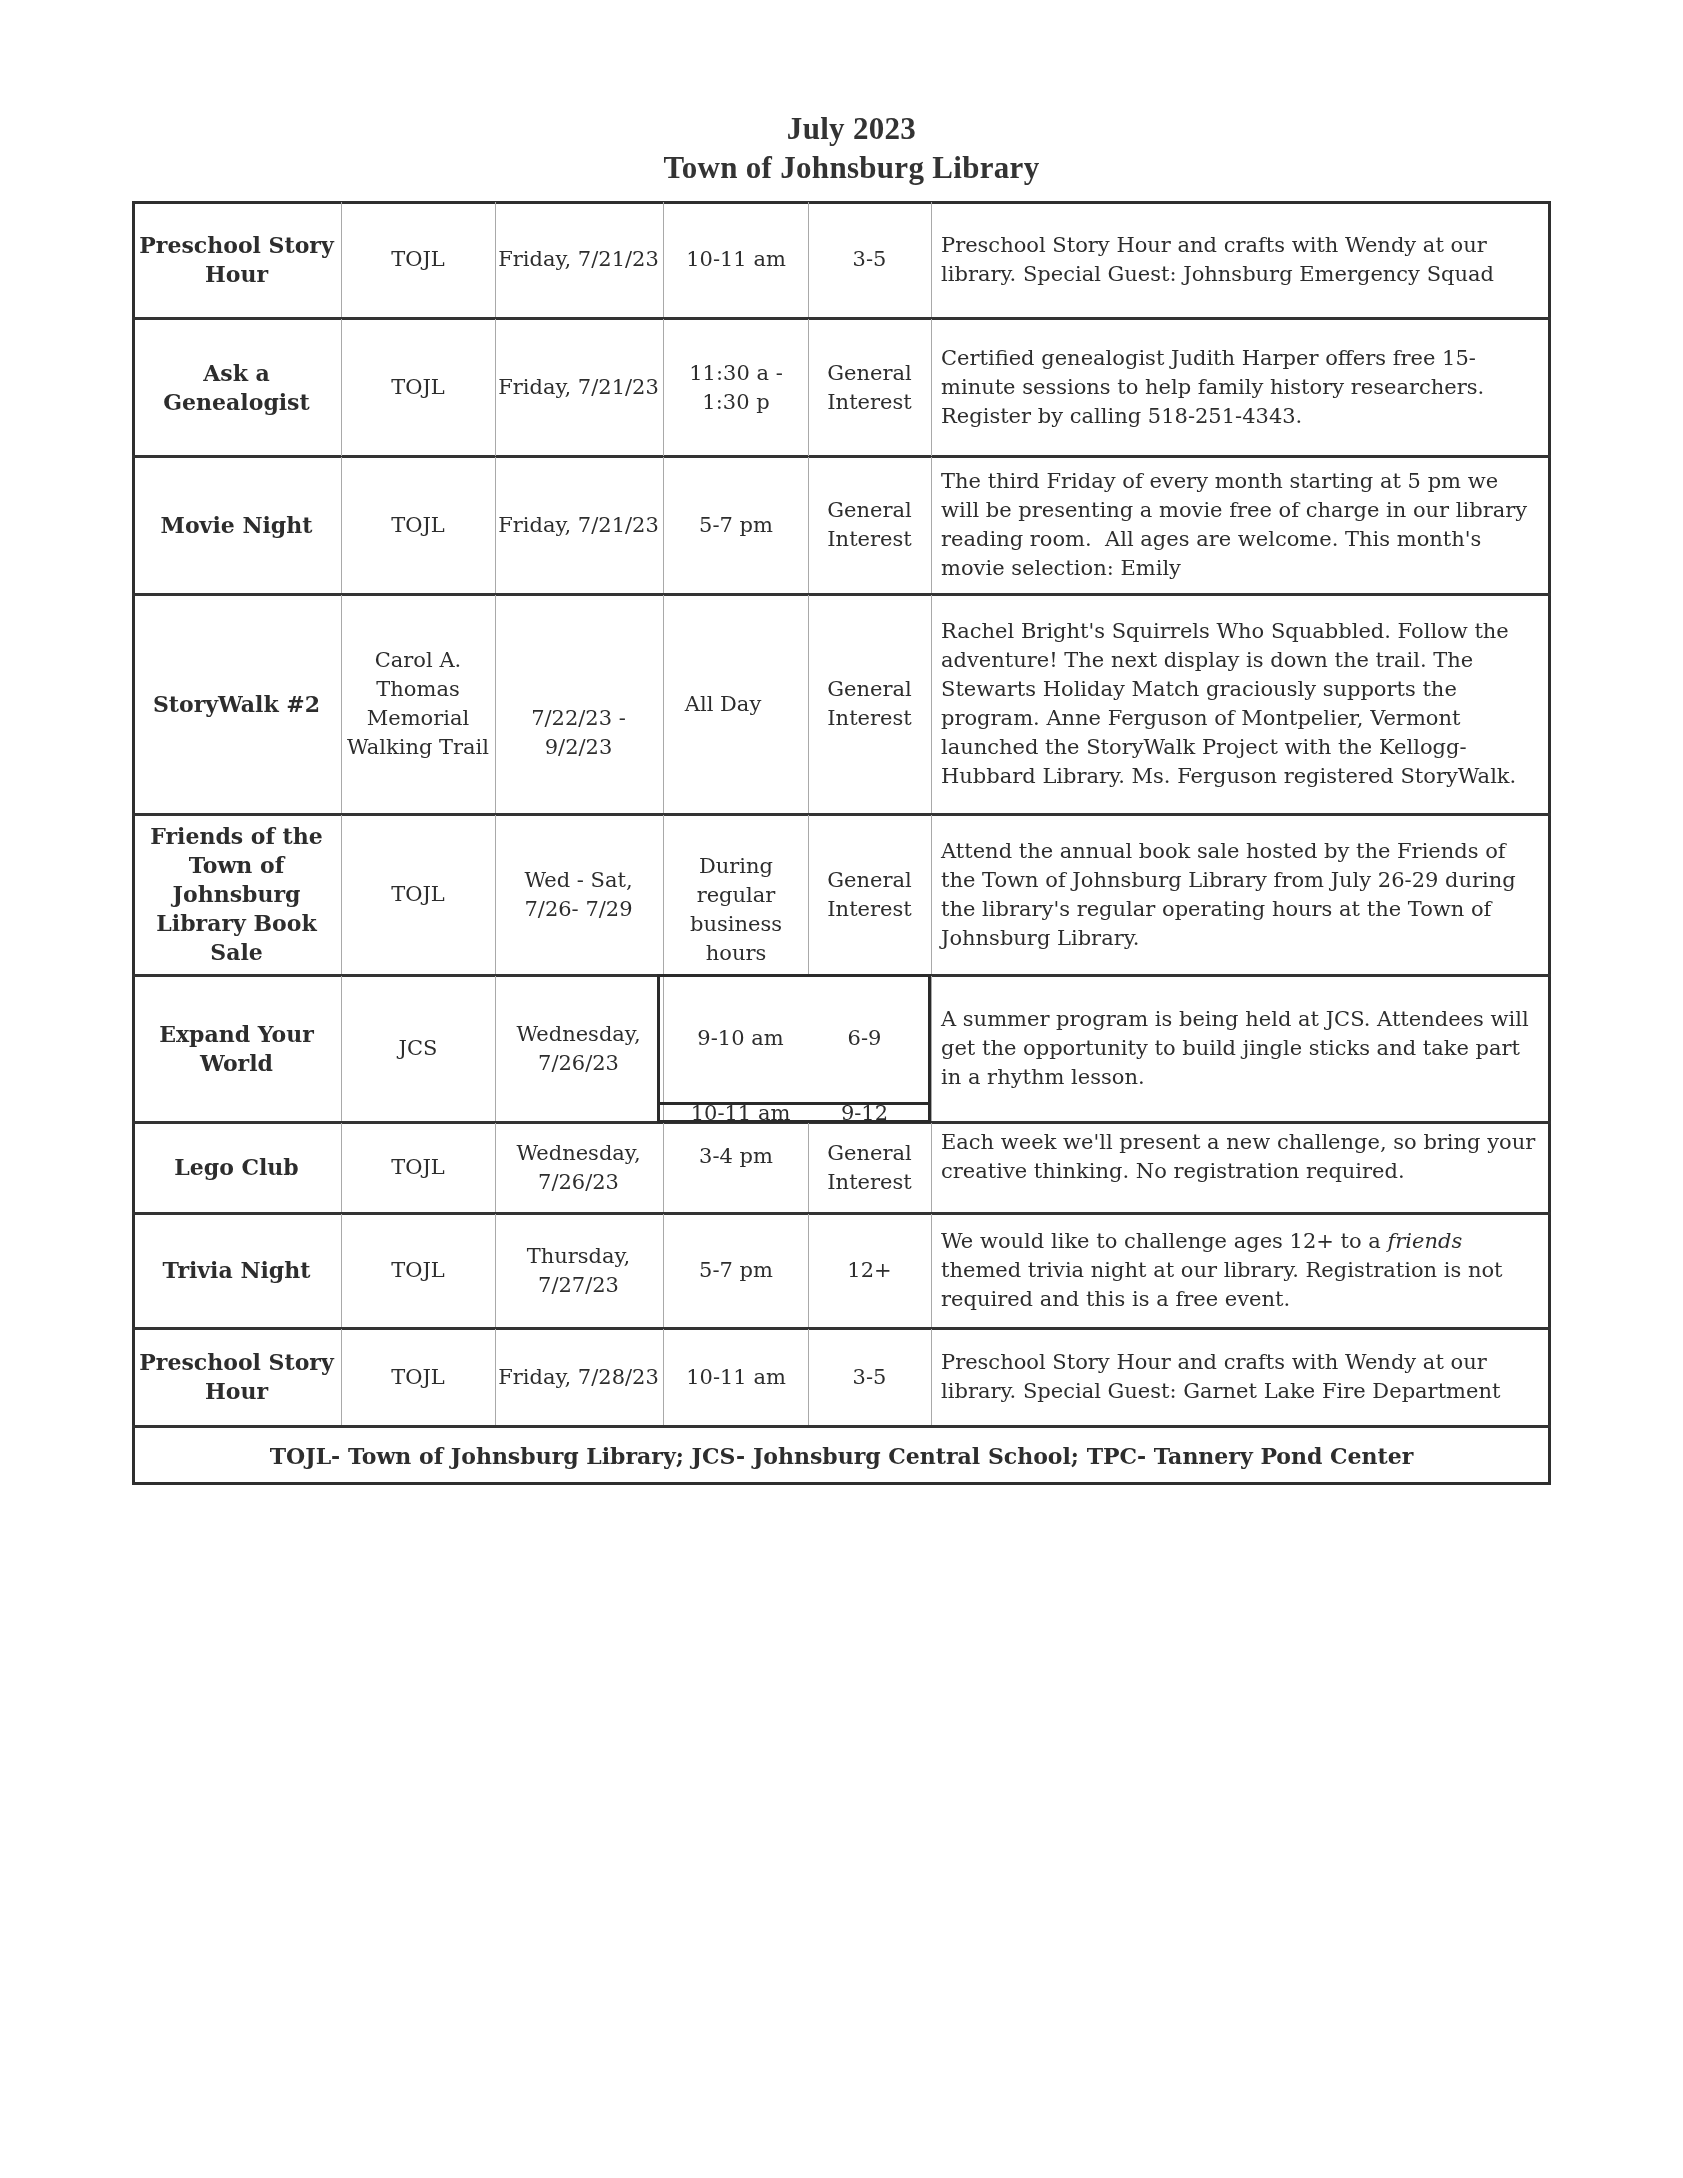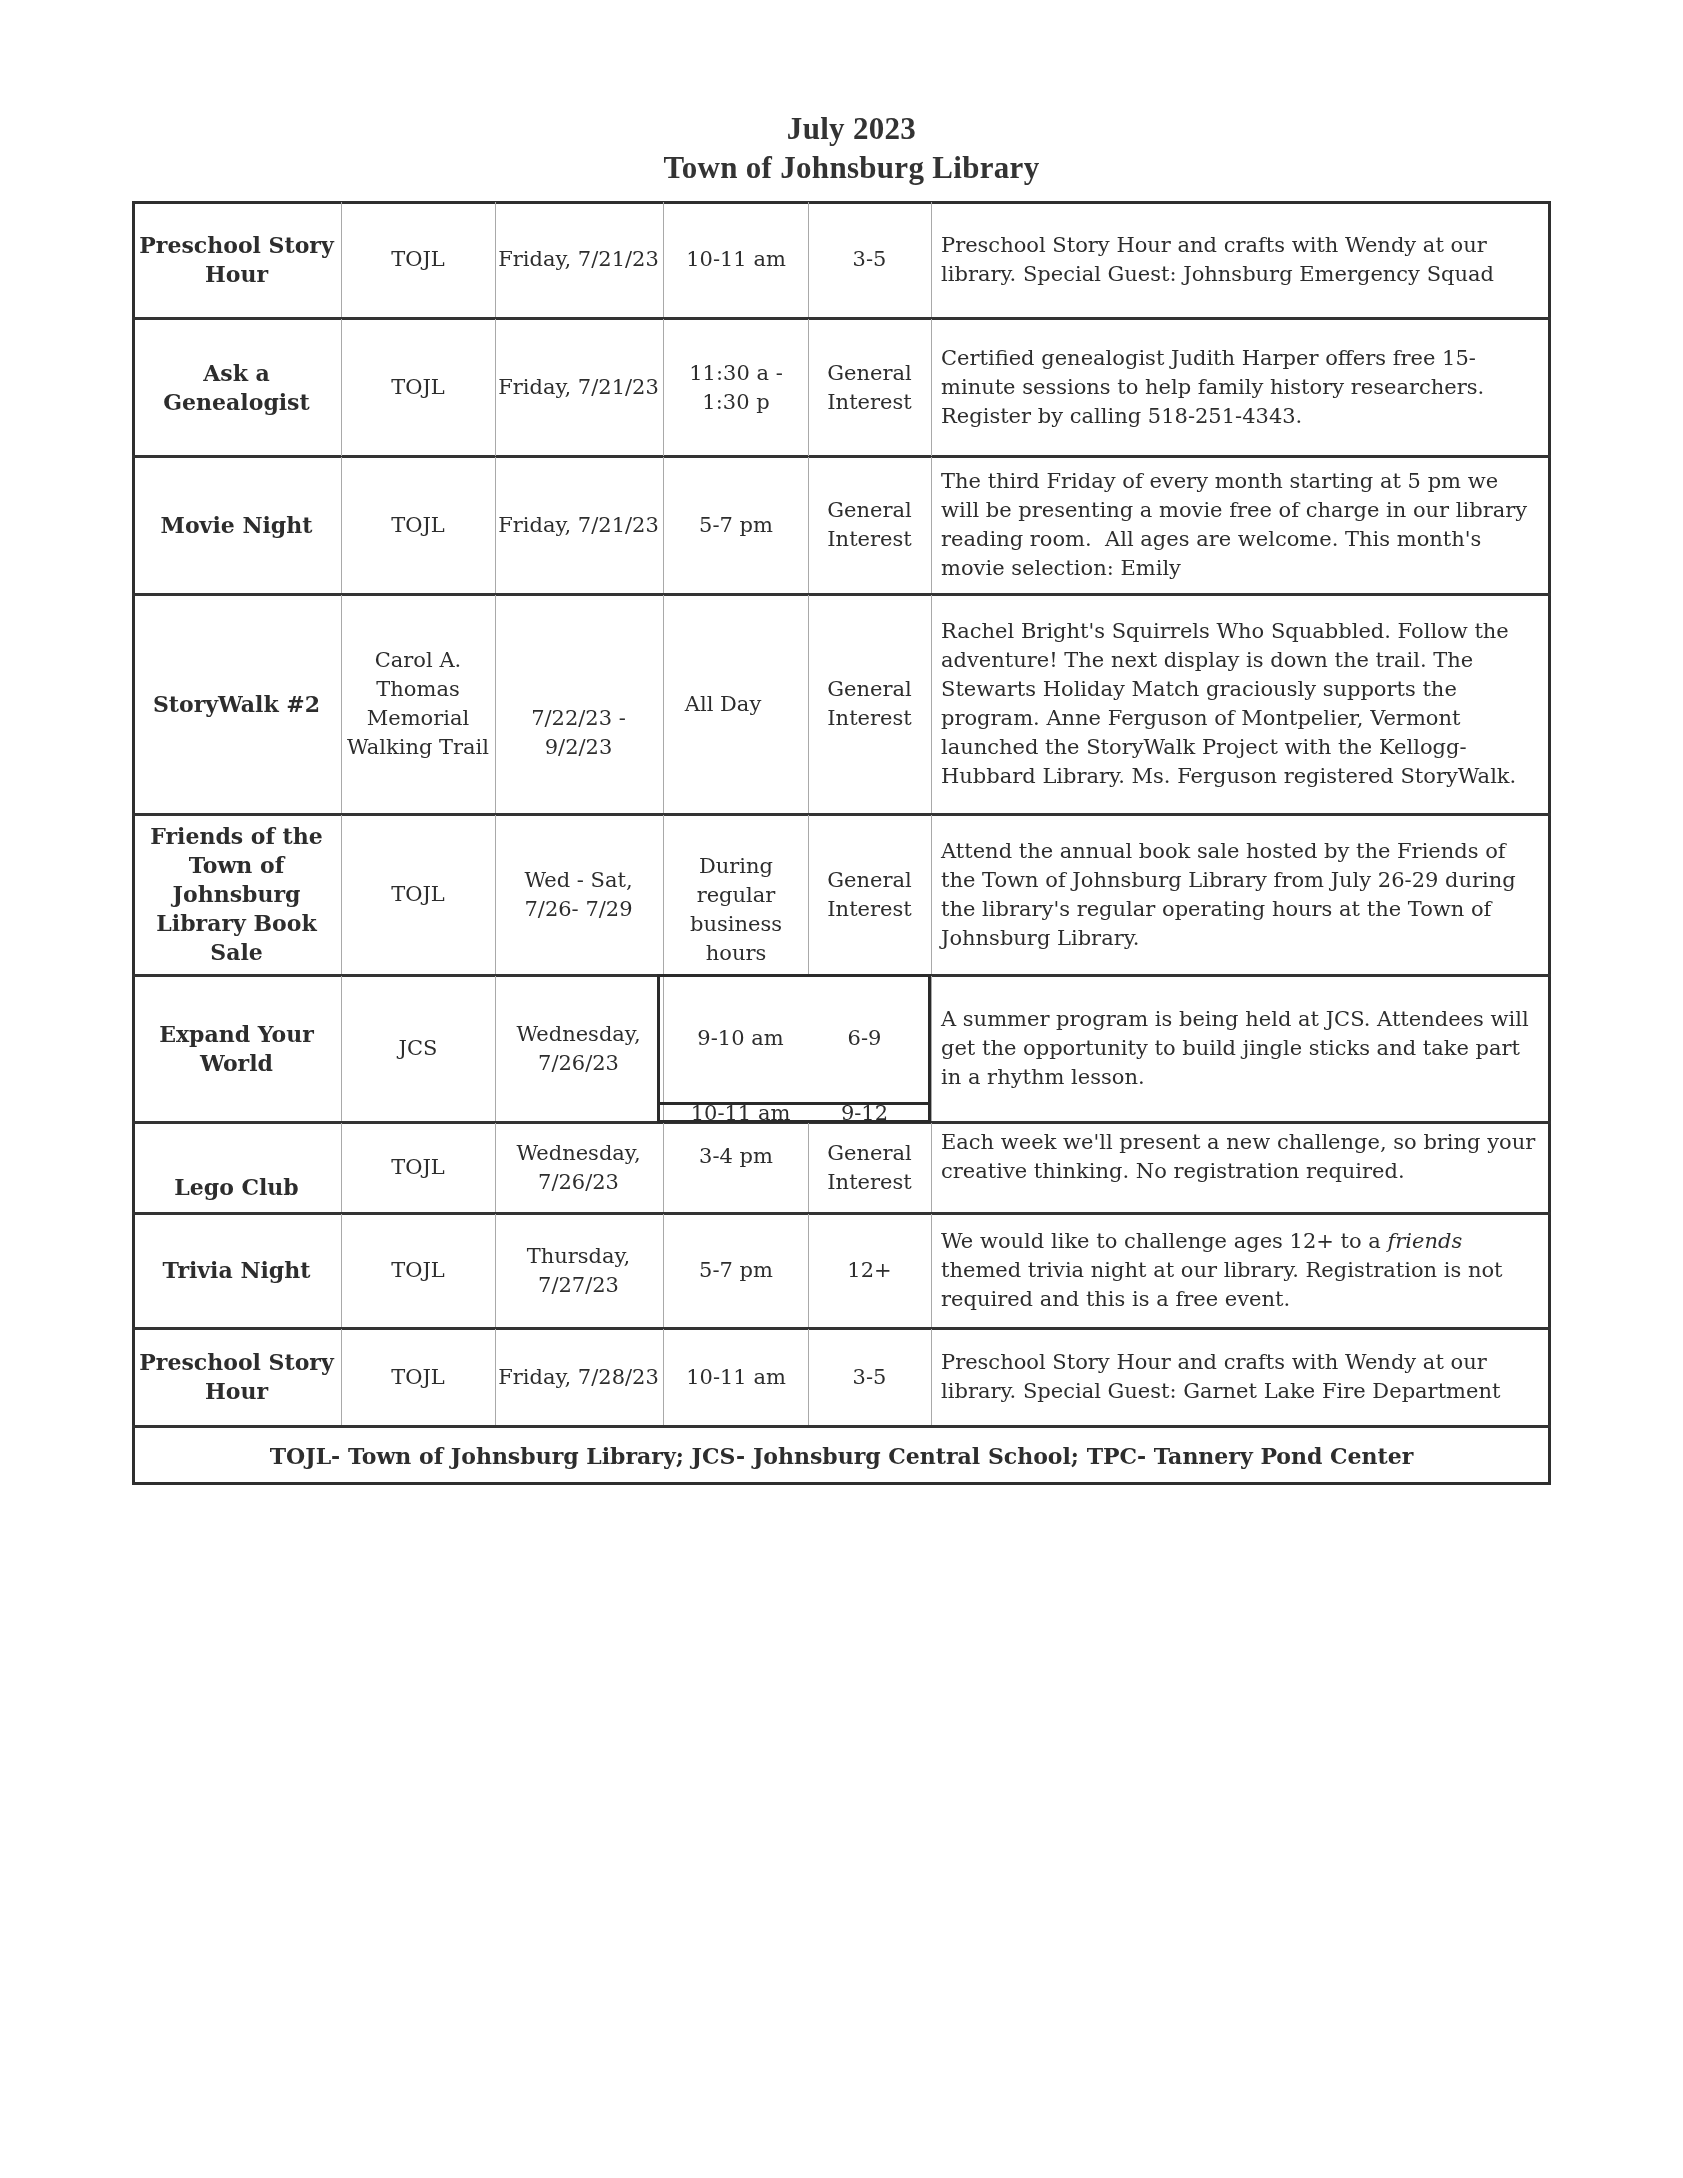--- a/index.html
+++ b/index.html
@@ -121,21 +121,21 @@
       <div class="cell time" style="left: 533px; width: 151px; top: 906px; height: 13px;">10-11 am</div>
       <div class="cell ages" style="left: 668px; width: 129px; top: 906px; height: 13px;">9-12</div>
       <div class="cell desc" style="left: 801px; width: 616px; top: 776px; height: 143px; white-space: pre-wrap;">A summer program is being held at JCS. Attendees will get the opportunity to build jingle sticks and take part in a rhythm lesson.</div>
     </div>
     <div>
       <div class="vline" style="left: 209px; top: 922px; height: 89px;"></div>
       <div class="vline" style="left: 363px; top: 922px; height: 89px;"></div>
       <div class="vline" style="left: 531px; top: 922px; height: 89px;"></div>
       <div class="vline" style="left: 676px; top: 922px; height: 89px;"></div>
       <div class="vline" style="left: 799px; top: 922px; height: 89px;"></div>
-      <div class="cell name" style="left: 2px; width: 205px; top: 923px; height: 87px; margin-top: 20px;">Lego Club</div>
+      <div class="cell name" style="left: 2px; width: 205px; top: 923px; height: 87px;">Lego Club</div>
       <div class="cell location" style="left: 211px; width: 150px; top: 923px; height: 87px;">TOJL</div>
       <div class="cell date" style="left: 365px; width: 163px; top: 923px; height: 87px;">Wednesday, 7/26/23</div>
       <div class="cell time" style="left: 533px; width: 142px; top: 923px; height: 65px; padding: 16px 10px;">3-4 pm</div>
       <div class="cell ages" style="left: 678px; width: 119px; top: 923px; height: 87px; padding: 0px 6px;">General Interest</div>
       <div class="cell desc" style="left: 801px; width: 616px; top: 923px; height: 66px; white-space: pre-wrap;">Each week we'll present a new challenge, so bring your creative thinking. No registration required.</div>
     </div>
     <div>
       <div class="vline" style="left: 209px; top: 1013px; height: 113px;"></div>
       <div class="vline" style="left: 363px; top: 1013px; height: 113px;"></div>
       <div class="vline" style="left: 531px; top: 1013px; height: 113px;"></div>

